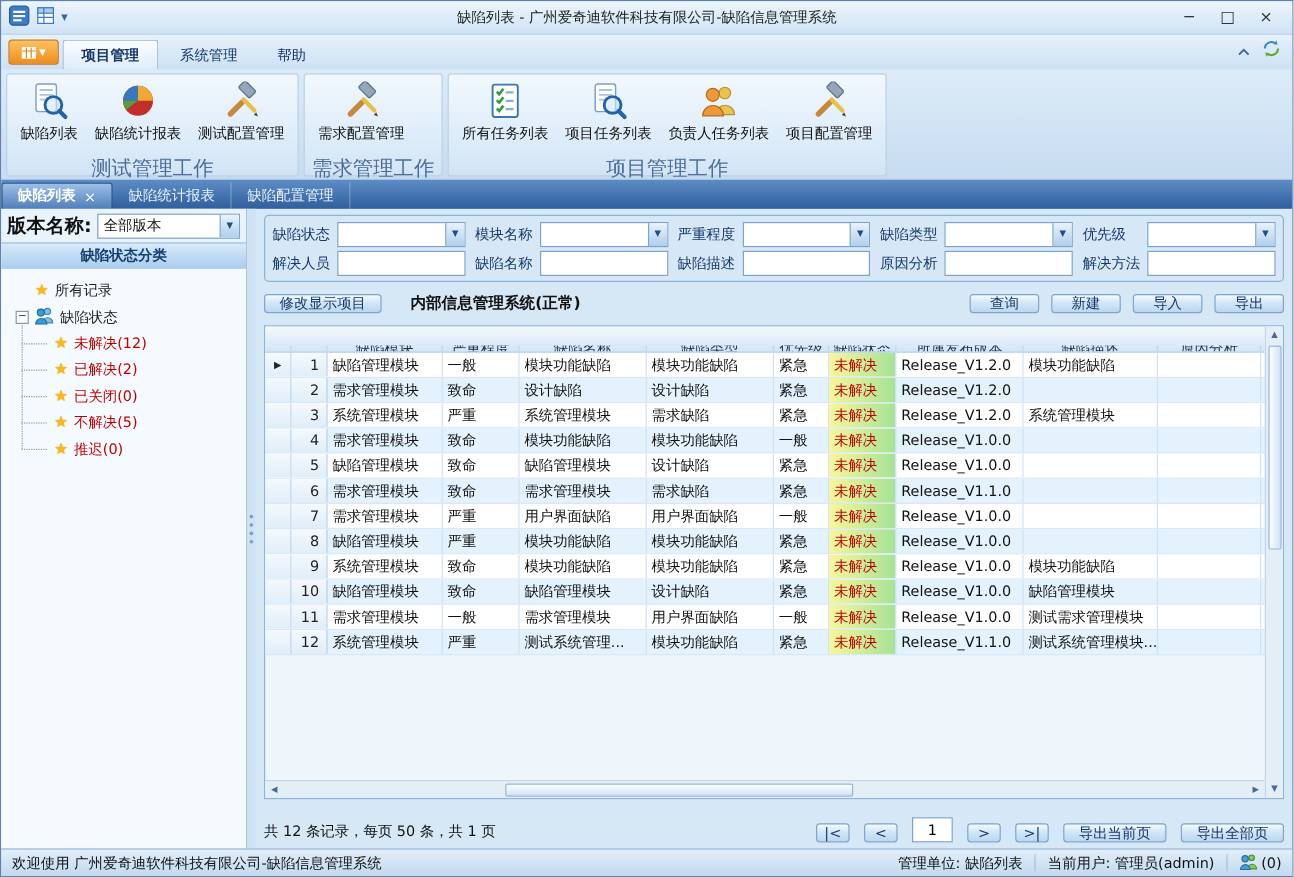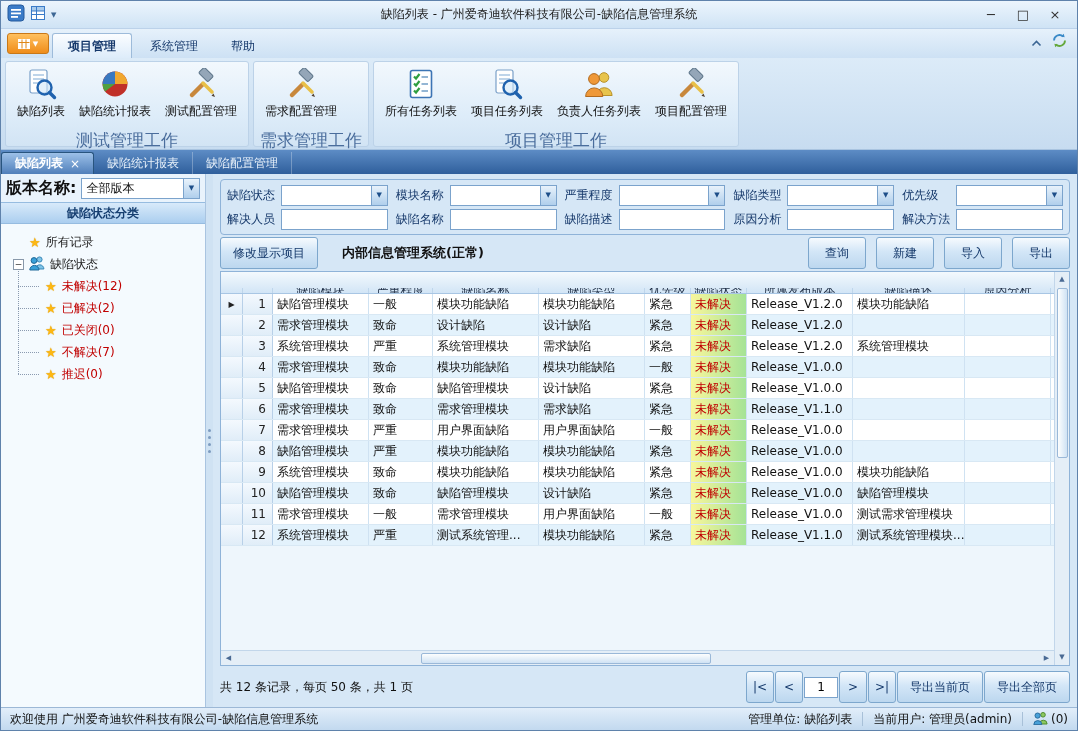--- a/index.html
+++ b/index.html
@@ -65,21 +65,21 @@
 
   .main { flex:1; display:flex; flex-direction:column; padding:5px 7px; min-width:0; }
 
   .filter-box { height:56px; flex:none; border:1px solid #8fb3d8; border-radius:4px; padding:3px 6px; display:flex; flex-direction:column; justify-content:space-around; }
   .frow { display:flex; align-items:center; gap:8px; height:23px; }
   .fgroup { flex:1; display:flex; align-items:center; min-width:0; }
   .flabel { width:54px; flex:none; font-size:12px; color:#16396b; white-space:nowrap; }
   .txt { flex:1; height:21px; border:1px solid #7ba3cc; background:#fff; font-size:12px; padding:0 4px; min-width:0; font-family:inherit; }
 
   .toolbar-row { height:24px; flex:none; display:flex; align-items:center; margin:6px 0; gap:10px; }
-  .btn { height:32px; padding:0 12px; min-width:58px; background:linear-gradient(#f6fafe,#d3e6f7 45%,#bcd7ef); border:1px solid #7da7cd; border-radius:3px; font-size:12px; color:#14386a; display:flex; align-items:center; justify-content:center; white-space:nowrap; }
+  .btn { height:16px; padding:0 12px; min-width:58px; background:linear-gradient(#f6fafe,#d3e6f7 45%,#bcd7ef); border:1px solid #7da7cd; border-radius:3px; font-size:12px; color:#14386a; display:flex; align-items:center; justify-content:center; white-space:nowrap; }
   .system-label { font-size:13px; font-weight:bold; color:#111; margin-left:14px; white-space:nowrap; }
   .spacer { flex:1; }
 
   
   .grid-wrap { flex:1; border:1px solid #8fb3d8; display:flex; min-height:0; background:#eef6fc; }
   .grid-content { flex:1; display:flex; flex-direction:column; min-width:0; overflow:hidden; }
   .grid-header { height:22px; flex:none; display:flex; background:linear-gradient(#f3f9fd,#d2e5f6); border-bottom:1px solid #a8c6e4; overflow:hidden; }
   .hc { flex:none; font-size:12px; color:#1c2c44; display:flex; align-items:center; justify-content:center; border-right:1px solid #bfd6ec; overflow:hidden; white-space:nowrap;margin-top:16px; }
   .grow { height:21px; flex:none; display:flex; background:#fff; border-bottom:1px solid #d8e8f4; overflow:hidden; }
   .grow.alt { background:#e3f2fc; }
@@ -88,21 +88,21 @@
   .numc { justify-content:flex-end; background:linear-gradient(#f4f9fe,#e0edf8); border-right:1px solid #b8d0e8; color:#222; padding-right:6px; }
   .statusc { background:linear-gradient(90deg,#f8f69c,#a5e396); color:#c00000; }
   .c0{width:22px}.c1{width:30px}.c2{width:96px}.c3{width:64px}.c4{width:106px}.c5{width:106px}.c6{width:46px}.c7{width:56px}.c8{width:106px}.c9{width:112px}.c10{width:86px}.c11{width:80px}
   .grid-filler { flex:1; }
   .hscroll { height:15px; flex:none; background:#e4eef7; border-top:1px solid #c2d6ea; display:flex; align-items:center; }
   .hthumb { width:290px; height:11px; margin-left:185px; background:linear-gradient(#fdfefe,#cfe2f4); border:1px solid #9ab8d8; border-radius:2px; }
   .sarrow { width:15px; flex:none; text-align:center; font-size:7px; color:#4a6a94; line-height:15px; }
   .vscroll { width:15px; flex:none; background:#e4eef7; border-left:1px solid #c2d6ea; display:flex; flex-direction:column; align-items:center; }
   .vthumb { width:11px; height:170px; margin-top:1px; background:linear-gradient(90deg,#fdfefe,#cfe2f4); border:1px solid #9ab8d8; border-radius:2px; }
 
-  .records-row { height:30px; flex:none; margin-top:6px; display:flex; align-items:center; gap:1px; font-size:12px; color:#111; }
+  .records-row { height:30px; flex:none; margin-top:6px; display:flex; align-items:flex-end; gap:12px; font-size:12px; color:#111; }
   .pager-btn { min-width:28px; width:28px; padding:0; }
   .page-box { width:34px; height:21px; border:1px solid #7ba3cc; text-align:center; font-size:12px; background:#fff; font-family:inherit; }
 
   
   .statusbar { height:23px; flex:none; background:linear-gradient(#e2eefa,#c2d9ef); border-top:1px solid #9cb8d6; display:flex; align-items:center; padding:0 9px; font-size:12px; color:#111; gap:10px; white-space:nowrap; overflow:hidden; }
   .sdiv { width:1px; height:14px; background:#a8c0d8; flex:none; }
   .scount { display:flex; align-items:center; gap:3px; }
 </style>
 </head>
 <body>
@@ -321,21 +321,21 @@
           <div class="tree-child">
             <span class="star">★</span>
             <span class="child-label">已解决(2)</span>
           </div>
           <div class="tree-child">
             <span class="star">★</span>
             <span class="child-label">已关闭(0)</span>
           </div>
           <div class="tree-child">
             <span class="star">★</span>
-            <span class="child-label">不解决(7)</span>
+            <span class="child-label">不解决(5)</span>
           </div>
           <div class="tree-child">
             <span class="star">★</span>
             <span class="child-label">推迟(0)</span>
           </div>
         </div>
       </div>
     </div>
 
     <div class="splitter">

